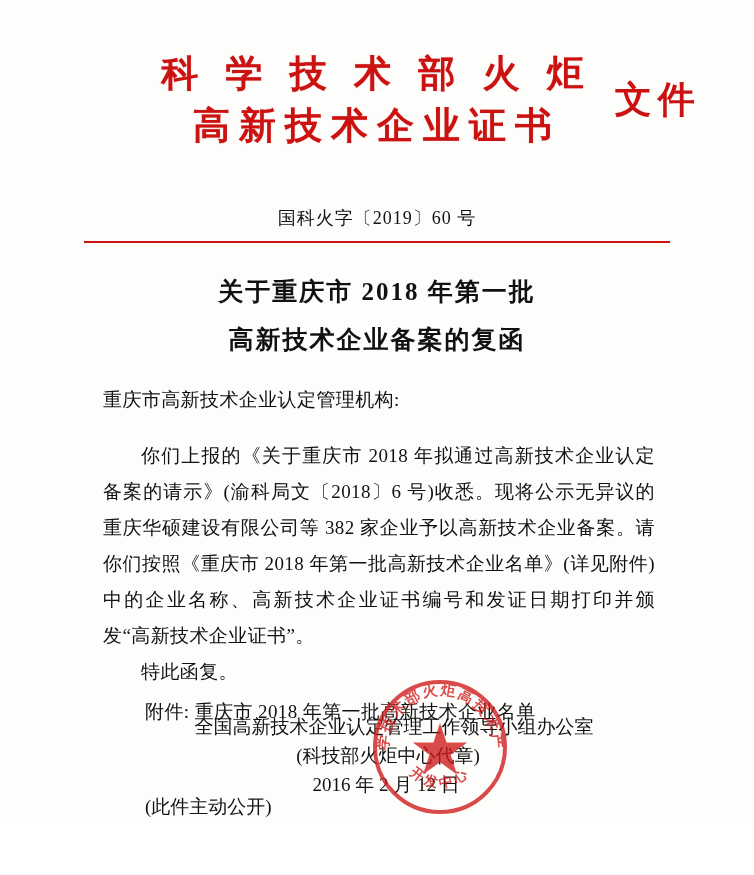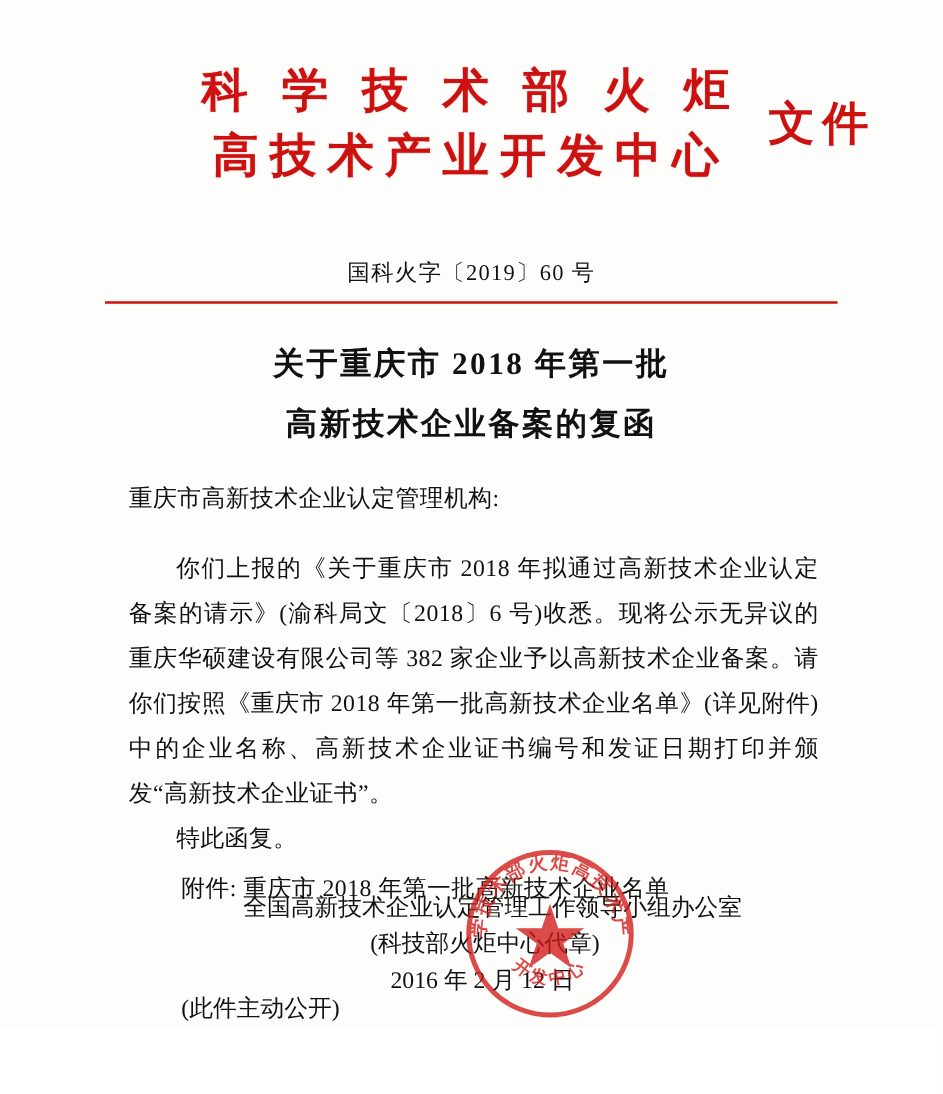--- a/index.html
+++ b/index.html
@@ -168,21 +168,21 @@
 </style>
 </head>
 <body>
 
 <div class="page">
 
   <div class="masthead">
     <div class="masthead-inner">
       <div class="mast-lines">
         <div class="mast-line">科 学 技 术 部 火 炬</div>
-        <div class="mast-line">高技术产业开发中心</div>
+        <div class="mast-line">高新技术企业证书</div>
       </div>
       <div class="mast-suffix">文件</div>
     </div>
   </div>
 
   <div class="doc-number">国科火字〔2019〕60 号</div>
 
   <div class="red-rule"></div>
 
   <div class="doc-title">

